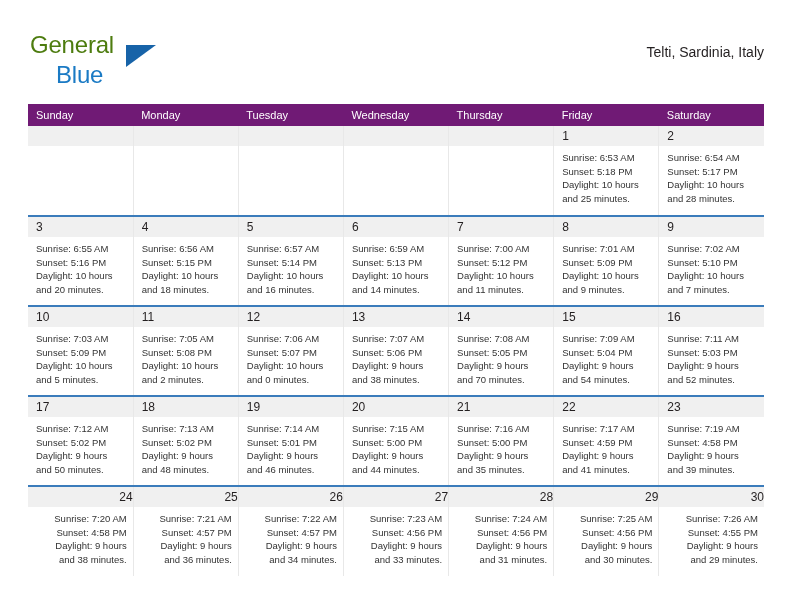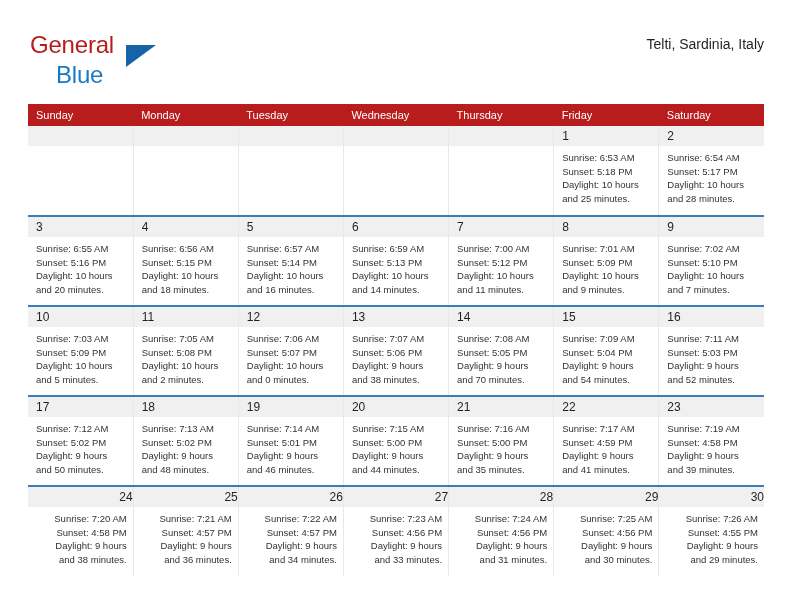--- a/index.html
+++ b/index.html
@@ -37,21 +37,21 @@
     top: 4px;
     width: 220px;
     height: 58px;
   }
   .brand-general {
     position: absolute;
     left: 2px;
     top: 0px;
     font-size: 24px;
     letter-spacing: -0.2px;
-    color: #b91c1c;
+    color: #4d7c0f;
     line-height: 26px;
     font-weight: 400;
   }
   .brand-blue {
     position: absolute;
     left: 28px;
     top: 22px;
     font-size: 24px;
     letter-spacing: -0.2px;
     color: #1a7ac4;
@@ -80,36 +80,36 @@
     font-weight: 400;
     color: #231f20;
     line-height: 34px;
     white-space: nowrap;
   }
   .cal-subtitle {
     font-size: 14px;
     font-weight: 400;
     color: #231f20;
     line-height: 20px;
-    margin-top: 6px;
+    margin-top: 14px;
     white-space: nowrap;
   }
 
   
   .calendar {
     position: absolute;
     left: 28px;
     top: 104px;
     width: 736px;
     border-collapse: collapse;
     table-layout: fixed;
   }
 
   .calendar th {
-    background: #b91c1c;
+    background: #701a75;
     color: #ffffff;
     font-size: 11px;
     font-weight: 400;
     text-align: left;
     padding: 5px 0 5px 8px;
     height: 18px;
     border: none;
     box-sizing: border-box;
   }
 

